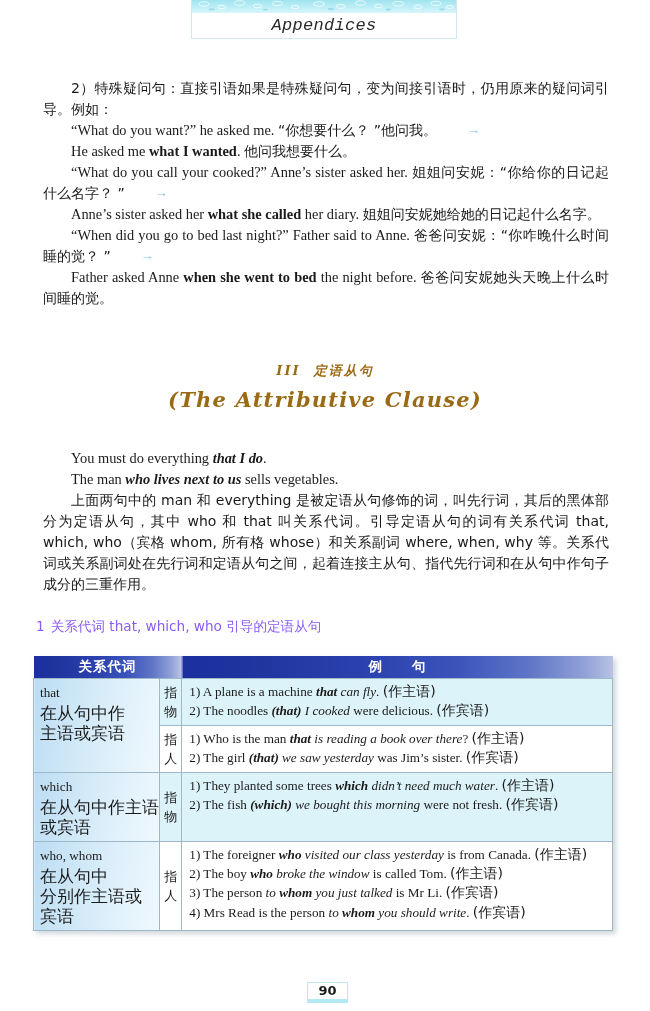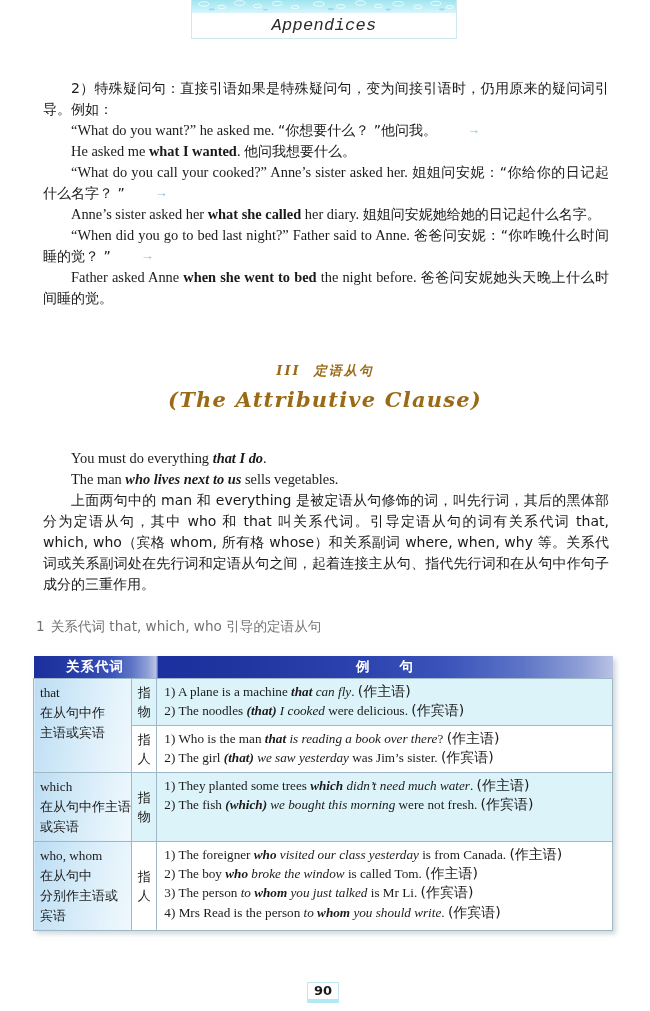--- a/index.html
+++ b/index.html
@@ -159,21 +159,21 @@
 
   td.kw {
     background: linear-gradient(100deg, #bcdcf3 0%, #cfe8f7 35%, #e3f2fb 72%, #eff8fd 100%);
     font-size: 13.2px;
     line-height: 20px;
     padding: 4px 0 4px 6px;
     border-right: 1px solid #9fb8c8;
     white-space: nowrap;
   }
   td.kw .kw-en { font-family: "Liberation Serif", serif; }
-  td.kw .kw-cn { font-family: "DejaVu Sans", "Liberation Sans", sans-serif; font-size: 13px; }
+  td.kw .kw-cn { font-family: "DejaVu Sans", "Liberation Sans", sans-serif; font-size: 17px; }
 
   td.ref {
     text-align: center;
     vertical-align: middle;
     font-family: "DejaVu Sans", "Liberation Sans", sans-serif;
     font-size: 13px;
     line-height: 19px;
     padding: 0 3px;
     border-left: none;
     border-right: 1px solid #9fb8c8;
@@ -188,21 +188,21 @@
     line-height: 19.4px;
   }
   .row-tint td.ref, .row-tint td.ex { background: #ddf3fa; }
   .row-plain td.ref, .row-plain td.ex { background: #ffffff; }
 
   
   .folio {
     position: absolute;
     left: 307px;
     top: 982px;
-    width: 32px;
+    width: 41px;
     height: 21px;
     background: #ffffff;
     border: 1px solid #bfe6f2;
     border-bottom: 4px solid #b3e8f5;
     box-sizing: border-box;
     text-align: center;
     line-height: 16px;
     font-family: "DejaVu Sans", "Liberation Sans", sans-serif;
     font-weight: bold;
     font-size: 13px;
@@ -255,21 +255,21 @@
 
 <div class="section-title" id="sec-cn" style="color: rgb(154, 106, 21);"><span>III</span><span>&nbsp;&nbsp;</span><span>定语从句</span></div>
 <div class="section-title" id="sec-en" style="color: rgb(154, 106, 21);">(The  Attributive  Clause)</div>
 
 <div class="content" id="intro-content" style="top:448px;">
     <p class="body indent"><span>You must do everything </span><b class="bdit">that I do</b><span>.</span></p>
     <p class="body indent"><span>The man </span><b class="bdit">who lives next to us</b><span> sells vegetables.</span></p>
     <p class="body indent"><span class="cn">上面两句中的 man 和 everything 是被定语从句修饰的词，叫先行词，其后的黑体部分为定语从句，其中 who 和 that 叫关系代词。引导定语从句的词有关系代词 that, which, who（宾格 whom, 所有格 whose）和关系副词 where, when, why 等。关系代词或关系副词处在先行词和定语从句之间，起着连接主从句、指代先行词和在从句中作句子成分的三重作用。</span></p>
   </div>
 
-<div class="subhead" style="color: #737373;">
+<div class="subhead" style="color: #8b5cf6;">
   <span class="num">1</span><span>关系代词 that, which, who 引导的定语从句</span>
 </div>
 
 <table class="grammar-table">
   <colgroup>
       <col class="c1">
       <col class="c2">
       <col class="c3">
     </colgroup>
   <thead>

